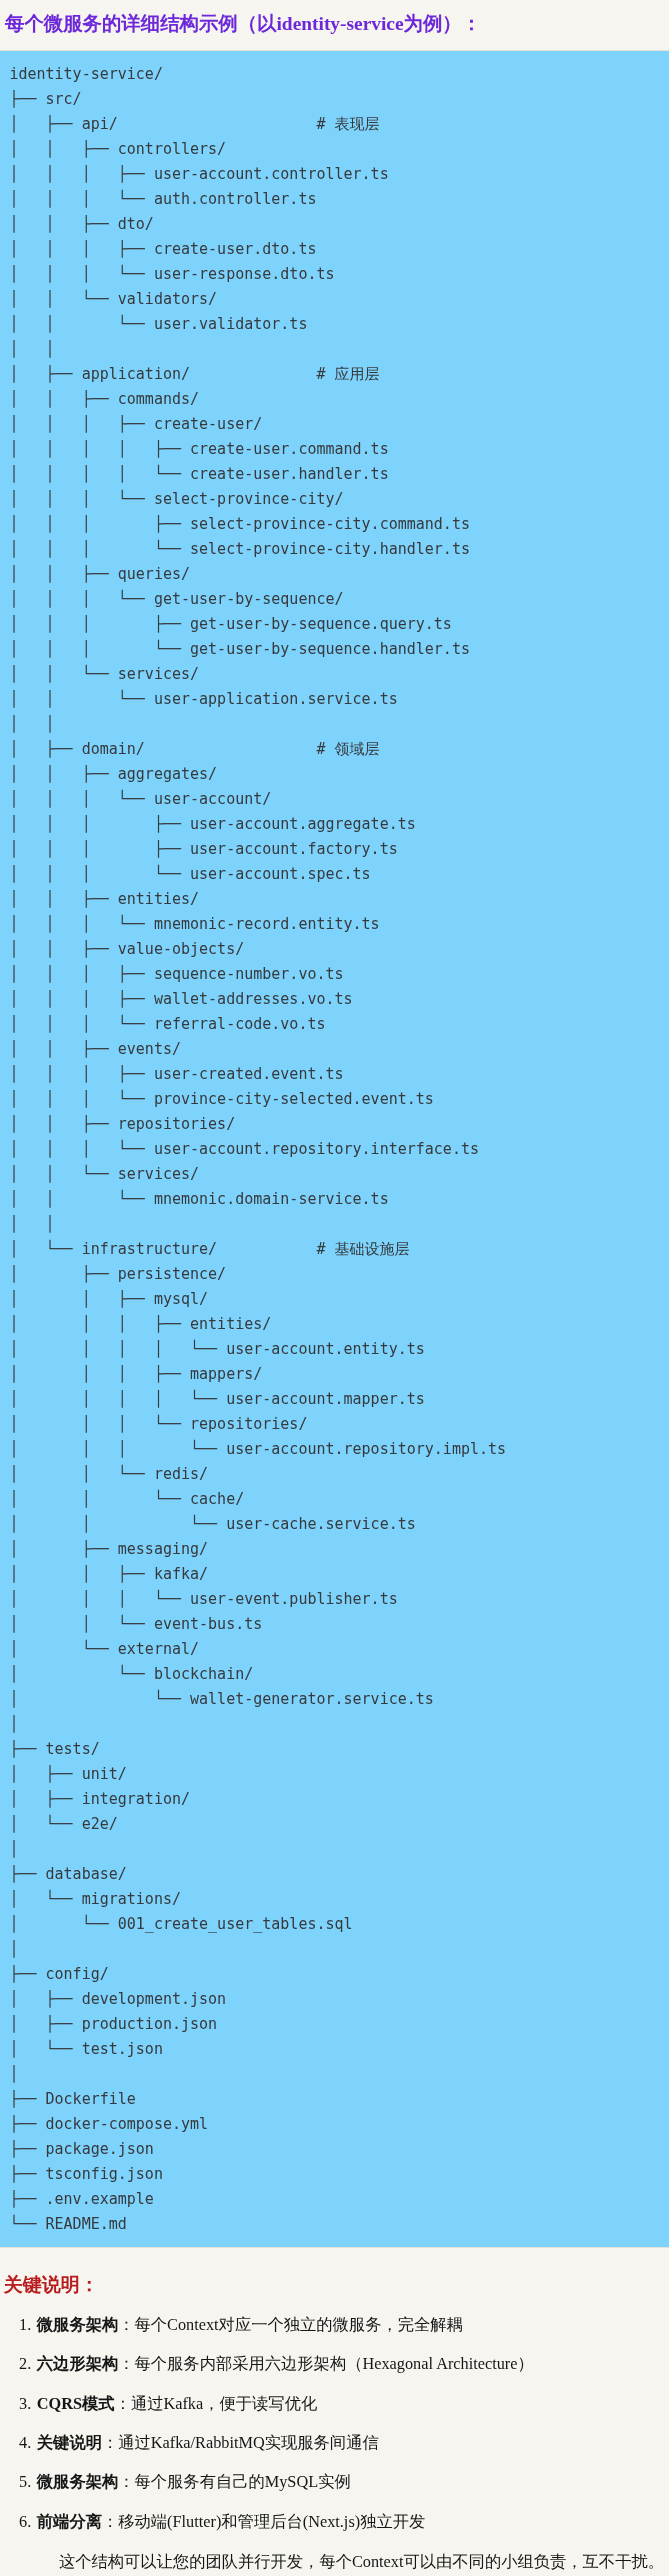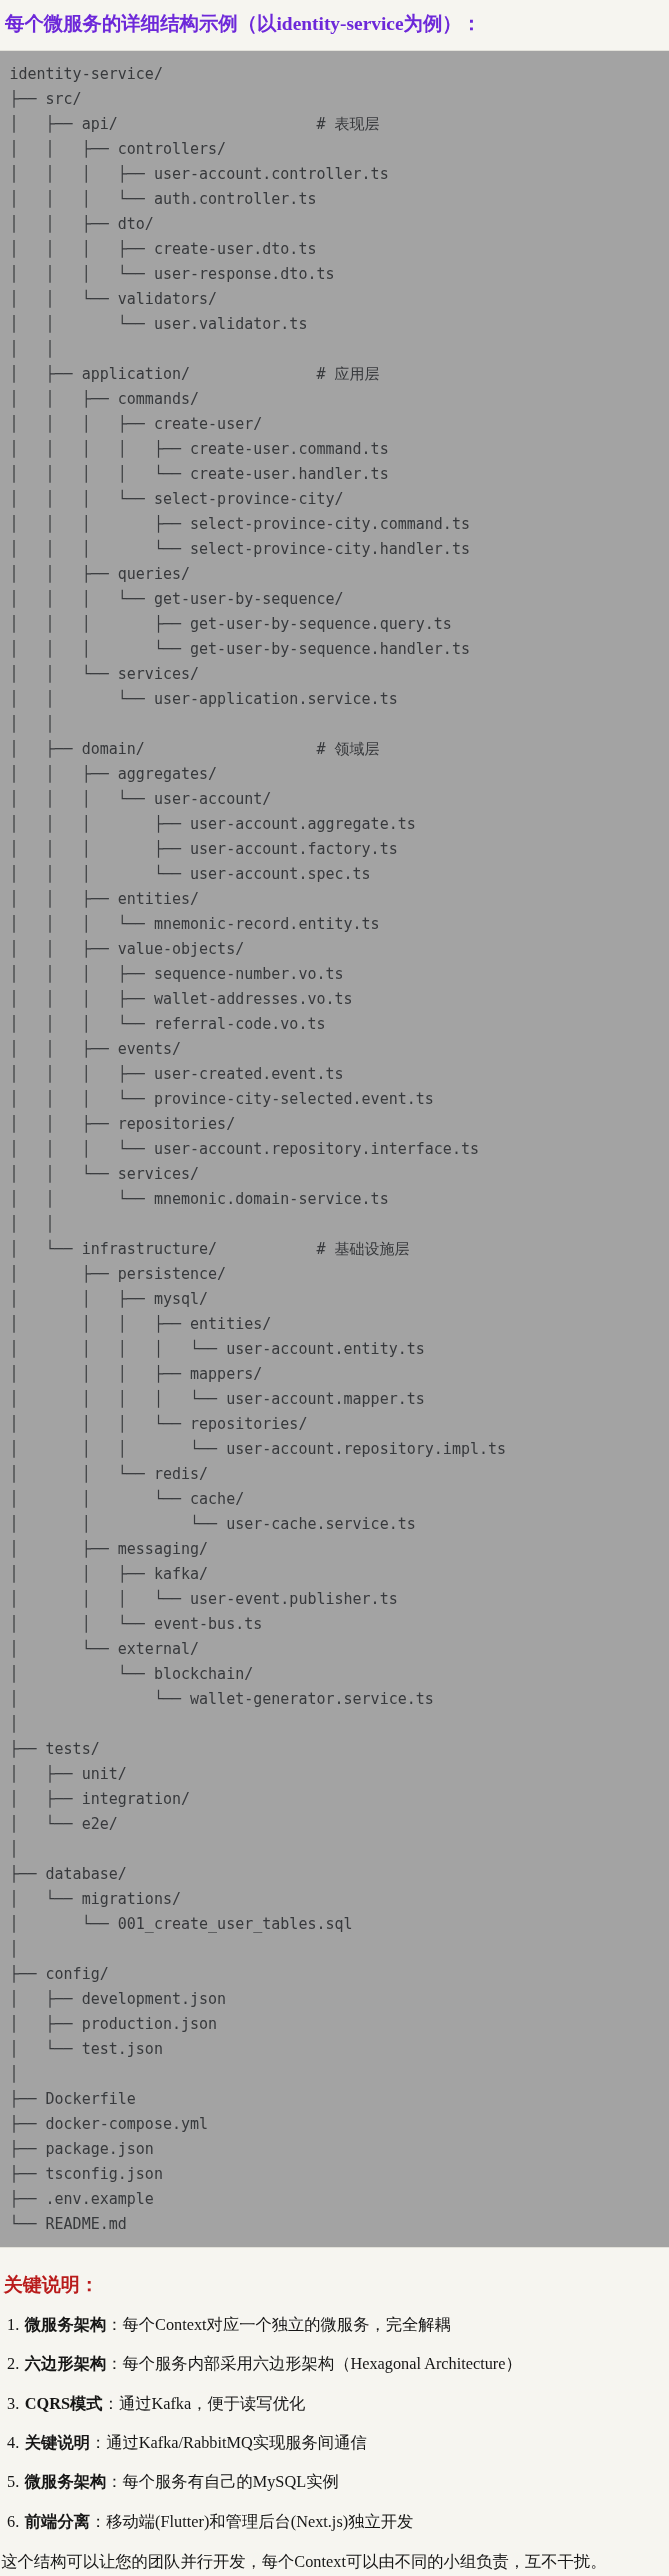--- a/index.html
+++ b/index.html
@@ -14,54 +14,55 @@
   }
   h1.doc-title {
     font-size: 19.4px;
     line-height: 1.32;
     font-weight: 700;
     margin: 2.5px 6.3px 0 5px;
     color: #6d28d9;
   }
   pre.tree-block {
     margin: 13px 0 0 0;
-    background: #a3a3a3;
+    background: #7dd3fc;
     border-top: 0.6px solid #e2e1da;
     border-bottom: 0.6px solid #e2e1da;
     padding: 10.6px 10px 10.6px 9.4px;
     font-family: "DejaVu Sans Mono", monospace;
     font-size: 15px;
     line-height: 25px;
     color: #37393c;
     white-space: pre;
     overflow: hidden;
   }
   h2.notes-heading {
     font-size: 19px;
     line-height: 1.35;
     font-weight: 700;
     margin: 24px 5px 0 3.8px;
     color: #b91c1c;
   }
   ol.notes-list {
     list-style: none;
     margin: 0;
-    padding: 0 5px 0 7px;
+    padding: 0 5px 0 19px;
   }
   ol.notes-list li {
     margin-top: 15px;
     font-size: 16.3px;
     line-height: 24.4px;
   }
   ol.notes-list .num { margin-right: 5.6px; }
   ol.notes-list strong { font-weight: 700; }
   p.closing {
     margin: 16.3px 5px 0 1.3px;
     font-size: 16.3px;
     line-height: 24.4px;
+    text-align: right;
   }
 </style>
 </head>
 <body>
 
 <main>
 
   <h1 class="doc-title">每个微服务的详细结构示例（以identity-service为例）：</h1>
 
   <pre class="tree-block">identity-service/

